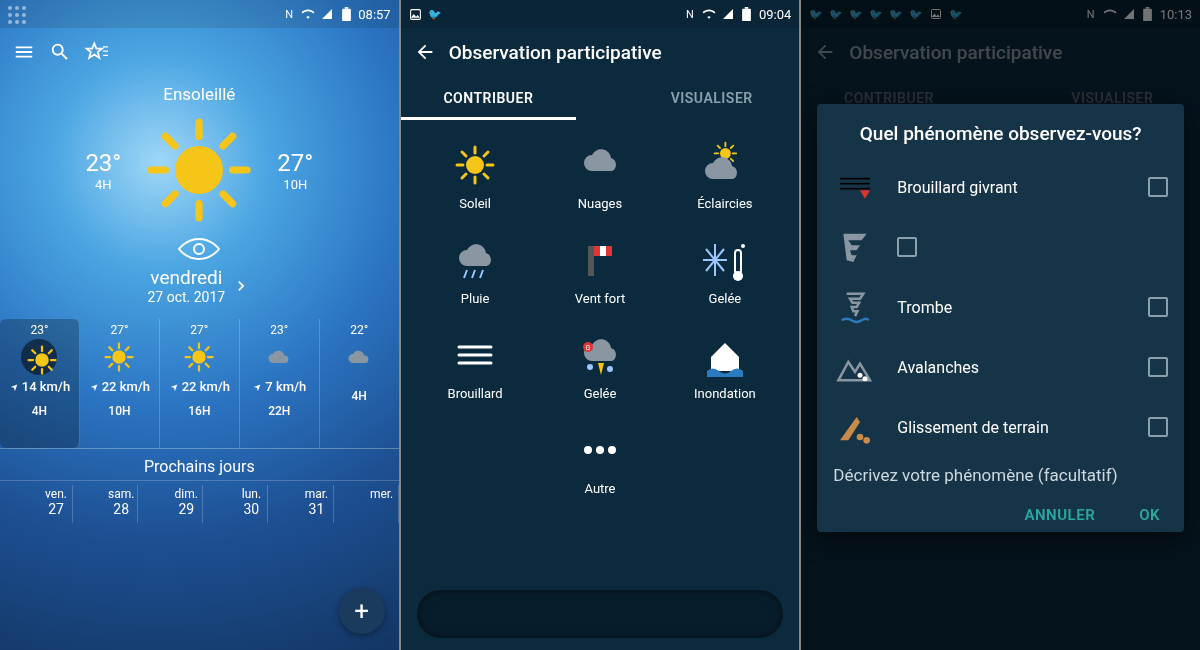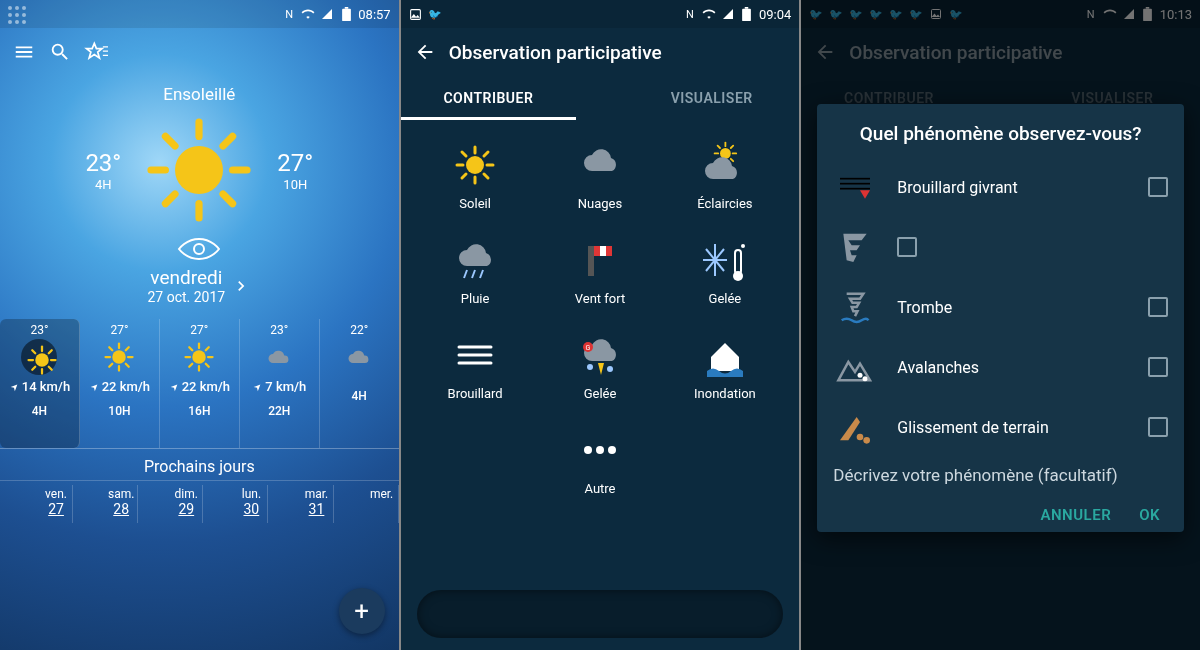--- a/index.html
+++ b/index.html
@@ -37,41 +37,41 @@
 .hsun { width:36px; height:36px; margin:2px auto; }
 .hsun.dark { background:rgba(0,0,0,0.5); border-radius:50%; padding:3px; }
 .wind { font-size:13px; font-weight:500; display:flex; align-items:center; justify-content:center; gap:3px; margin-top:4px;}
 .hhour { font-size:12px; font-weight:500; margin-top:10px; }
 .next { padding:8px 12px 4px; font-size:16px; text-align:center; border-bottom:1px solid rgba(255,255,255,0.2); }
 .days-row { display:flex; padding:4px 0 0 40px; position:relative;gap:32px; }
 .drag-handle { position:absolute; left:8px; top:6px; width:24px; display:grid; grid-template-columns:repeat(3,4px); gap:3px; }
 .drag-handle span { width:4px; height:4px; background:rgba(255,255,255,0.5); border-radius:50%; }
 .dcol { flex:1; text-align:center; font-size:12px; border-right:1px solid rgba(255,255,255,0.2); padding:2px 0 6px; }
 .dname { font-size:12px; }
-.dnum { font-size:14px;text-decoration:underline; }
+.dnum { font-size:14px; }
 .fab { position:absolute; right:14px; bottom:16px; width:46px; height:46px; border-radius:50%; background:#1b3b5e; display:flex; align-items:center; justify-content:center; font-size:26px; box-shadow:0 2px 6px rgba(0,0,0,0.4); }
 
 .tabs { display:flex; height:44px;gap:48px; }
 .tab { flex:1; text-align:center; line-height:44px; font-size:14px; font-weight:600; letter-spacing:0.5px; }
 .tab.inactive { color:#8aa0ad; }
 .tab.active { box-shadow:inset 0 -3px 0 #fff; }
 .grid3 { display:grid; grid-template-columns:repeat(3,1fr); gap:4px 4px; padding:10px 14px; }
 .gitem { text-align:center; font-size:13px; padding:10px 2px; }
 .gicon { width:50px; height:50px; margin:0 auto 6px; display:flex; align-items:center; justify-content:center; }
 .slot { position:absolute; bottom:12px; left:16px; right:16px; height:48px; border-radius:28px; background:rgba(0,0,0,0.3); box-shadow:inset 0 0 10px rgba(0,0,0,0.5); }
 
 .scrim { position:absolute; inset:0; background:rgba(0,0,0,0.55); }
 .dialog { position:absolute; top:104px; left:16px; right:16px; background:#163447; border-radius:4px; padding:18px 16px 8px; box-shadow:0 6px 24px rgba(0,0,0,0.6); }
 .dlg-title { font-size:19px; font-weight:500; text-align:center; margin-bottom:12px; }
 .opt { display:flex; align-items:center; gap:20px; padding:8px 0; }
 .opt-icon { width:44px; height:44px; display:flex; align-items:center; justify-content:center; }
 .opt-label { flex:1; font-size:16px; }
 .chk { width:20px; height:20px; border:2px solid #8aa0ad; border-radius:2px; }
 .dlg-sub { font-size:17px; color:#cdd8df; margin:7px 0 20px; line-height:1.3; }
-.dlg-actions { display:flex; justify-content:flex-end; gap:28px; padding-right:8px; }
+.dlg-actions { display:flex; justify-content:flex-end; gap:44px; padding-right:8px; }
 .dlg-btn { color:#2aa8a0; font-size:15px; font-weight:600; letter-spacing:0.5px; }
 .dim-tabs .tab{color:#5a6e7a;}
 .dim-appbar{opacity:0.55;}
 .bird { font-size:11px; }
 </style>
 </head>
 <body>
 
 <div class="phone p1">
   <div class="statusbar">

